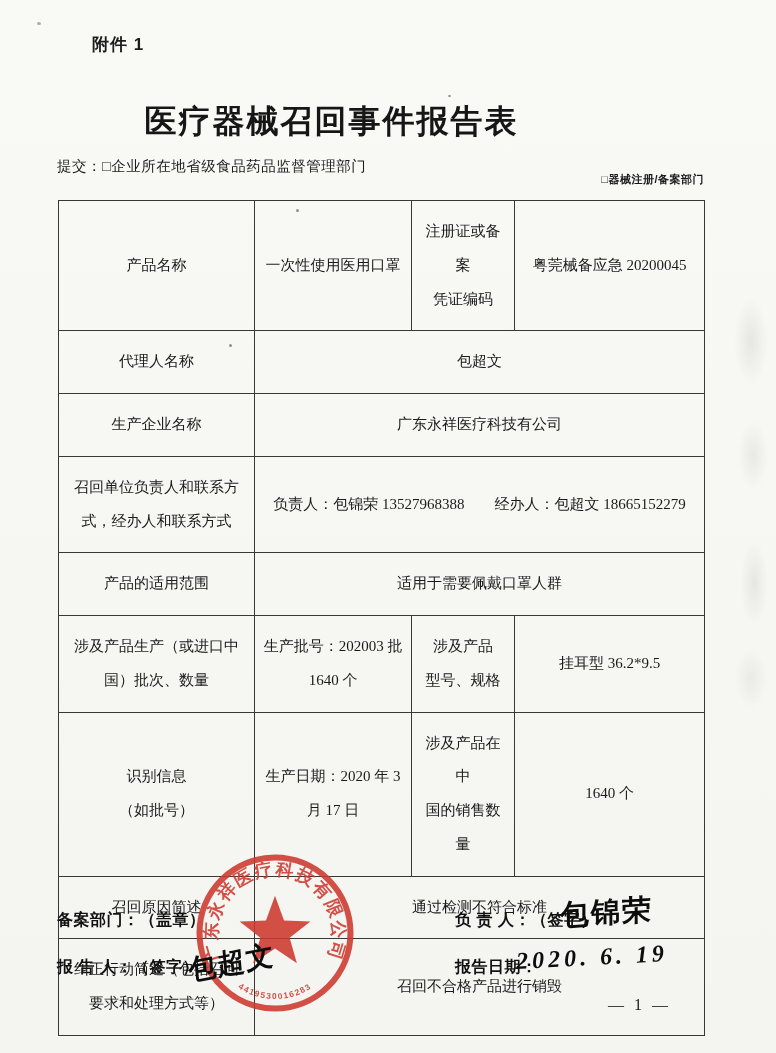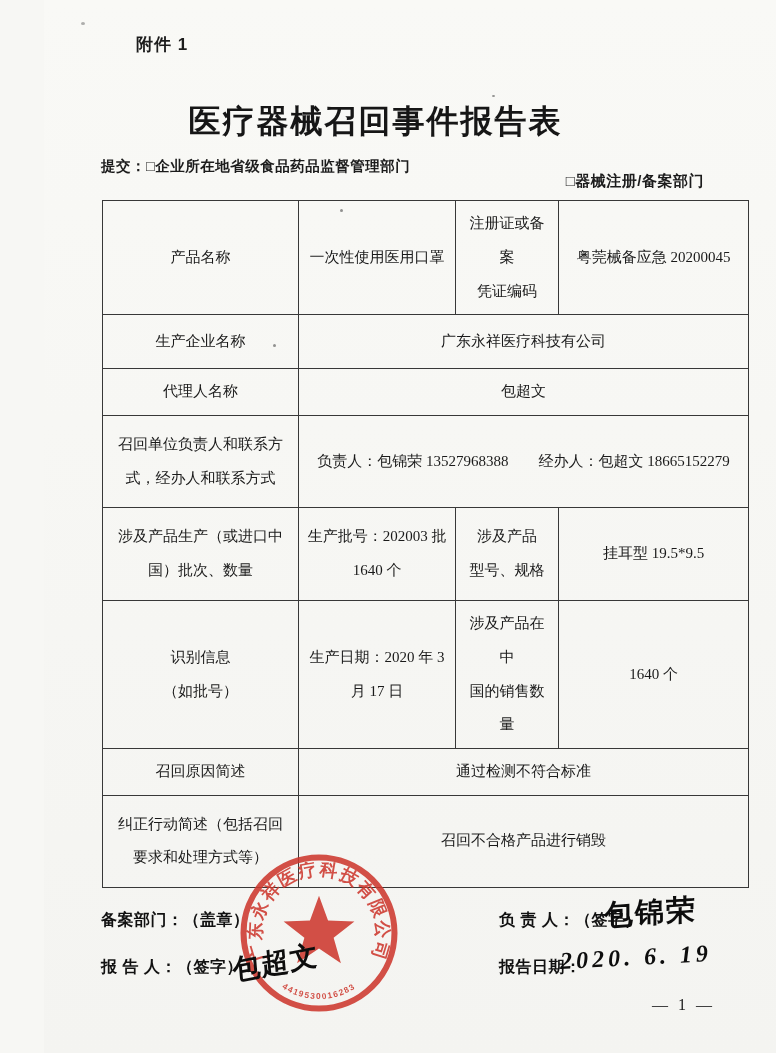--- a/index.html
+++ b/index.html
@@ -2,40 +2,40 @@
 <html><head>
 <meta charset="utf-8">
 <style>
   html,body{margin:0;padding:0;}
   body{
     width:776px;height:1053px;position:relative;overflow:hidden;
     background:#f7f7f4;
     font-family:"Liberation Sans","DejaVu Sans",sans-serif;
     color:#1c1c1c;
   }
-  .page{position:absolute;inset:0;background:linear-gradient(180deg,#f9f9f6 0%,#f6f6f3 60%,#f4f4f1 100%);margin-left:44px;}
+  .page{position:absolute;inset:0;background:linear-gradient(180deg,#f9f9f6 0%,#f6f6f3 60%,#f4f4f1 100%);}
   .attachment{position:absolute;left:92px;top:33px;font-size:17px;font-weight:600;letter-spacing:1px;}
   .title{
     position:absolute;left:0;top:100px;width:663px;margin:0;text-align:center;
     font-size:32px;font-weight:700;letter-spacing:2px;color:#161616;
   }
-  .submit-left{position:absolute;left:57px;top:157px;font-size:14.5px;font-weight:700;letter-spacing:.5px;text-align:center;}
-  .submit-right{position:absolute;right:72px;top:172px;font-size:15px;font-weight:700;letter-spacing:.5px;}
+  .submit-left{position:absolute;left:57px;top:157px;font-size:14.5px;font-weight:400;letter-spacing:.5px;text-align:center;}
+  .submit-right{position:absolute;right:72px;top:172px;font-size:11px;font-weight:700;letter-spacing:.5px;}
 
   table.report{
     position:absolute;left:58px;top:200px;width:646px;
     border-collapse:collapse;table-layout:fixed;z-index:2;
     font-family:"Liberation Serif","DejaVu Serif",serif;
   }
   table.report td{
     border:1px solid #383838;
     text-align:center;vertical-align:middle;
     font-size:15px;line-height:2.25;
     white-space:pre-line;
-    padding:6px 8px;
+    padding:14px 8px;
     color:#1a1a1a;
   }
   td.vtop{vertical-align:top;padding-top:11px;}
 
   .footer-label{position:absolute;font-size:16px;font-weight:700;color:#111;letter-spacing:.5px;z-index:6;}
   .hand{
     position:absolute;color:#0d0d0d;z-index:12;
     font-family:"Liberation Serif","DejaVu Serif",serif;
     font-weight:700;
   }
@@ -79,39 +79,43 @@
         <col style="width:190px">
     </colgroup>
     <tbody>
         <tr style="height:83px">
       <td>产品名称</td>
       <td>一次性使用医用口罩</td>
       <td>注册证或备案
 凭证编码</td>
       <td>粤莞械备应急 20200045</td>
     </tr>
+    <tr style="height:41px">
+      <td>代理人名称</td>
+      <td colspan="3">包超文</td>
+    </tr>
     <tr style="height:54px">
       <td>生产企业名称</td>
       <td colspan="3">广东永祥医疗科技有公司</td>
     </tr>
-    <tr style="height:41px">
-      <td>代理人名称</td>
-      <td colspan="3">包超文</td>
-    </tr>
     <tr style="height:92px">
       <td>召回单位负责人和联系方式，经办人和联系方式</td>
       <td colspan="3">负责人：包锦荣 13527968388　　经办人：包超文 18665152279</td>
+    </tr>
+    <tr style="height:47px">
+      <td>产品的适用范围</td>
+      <td colspan="3">适用于需要佩戴口罩人群</td>
     </tr>
     <tr style="height:93px">
       <td>涉及产品生产（或进口中国）批次、数量</td>
       <td>生产批号：202003 批
 1640 个</td>
       <td>涉及产品
 型号、规格</td>
-      <td class="vtop">挂耳型 19.5*9.5</td>
+      <td class="vtop">挂耳型 36.2*9.5</td>
     </tr>
     <tr style="height:93px">
       <td>识别信息
 （如批号）</td>
       <td>生产日期：2020 年 3
 月 17 日</td>
       <td>涉及产品在中
 国的销售数量</td>
       <td>1640 个</td>
     </tr>

